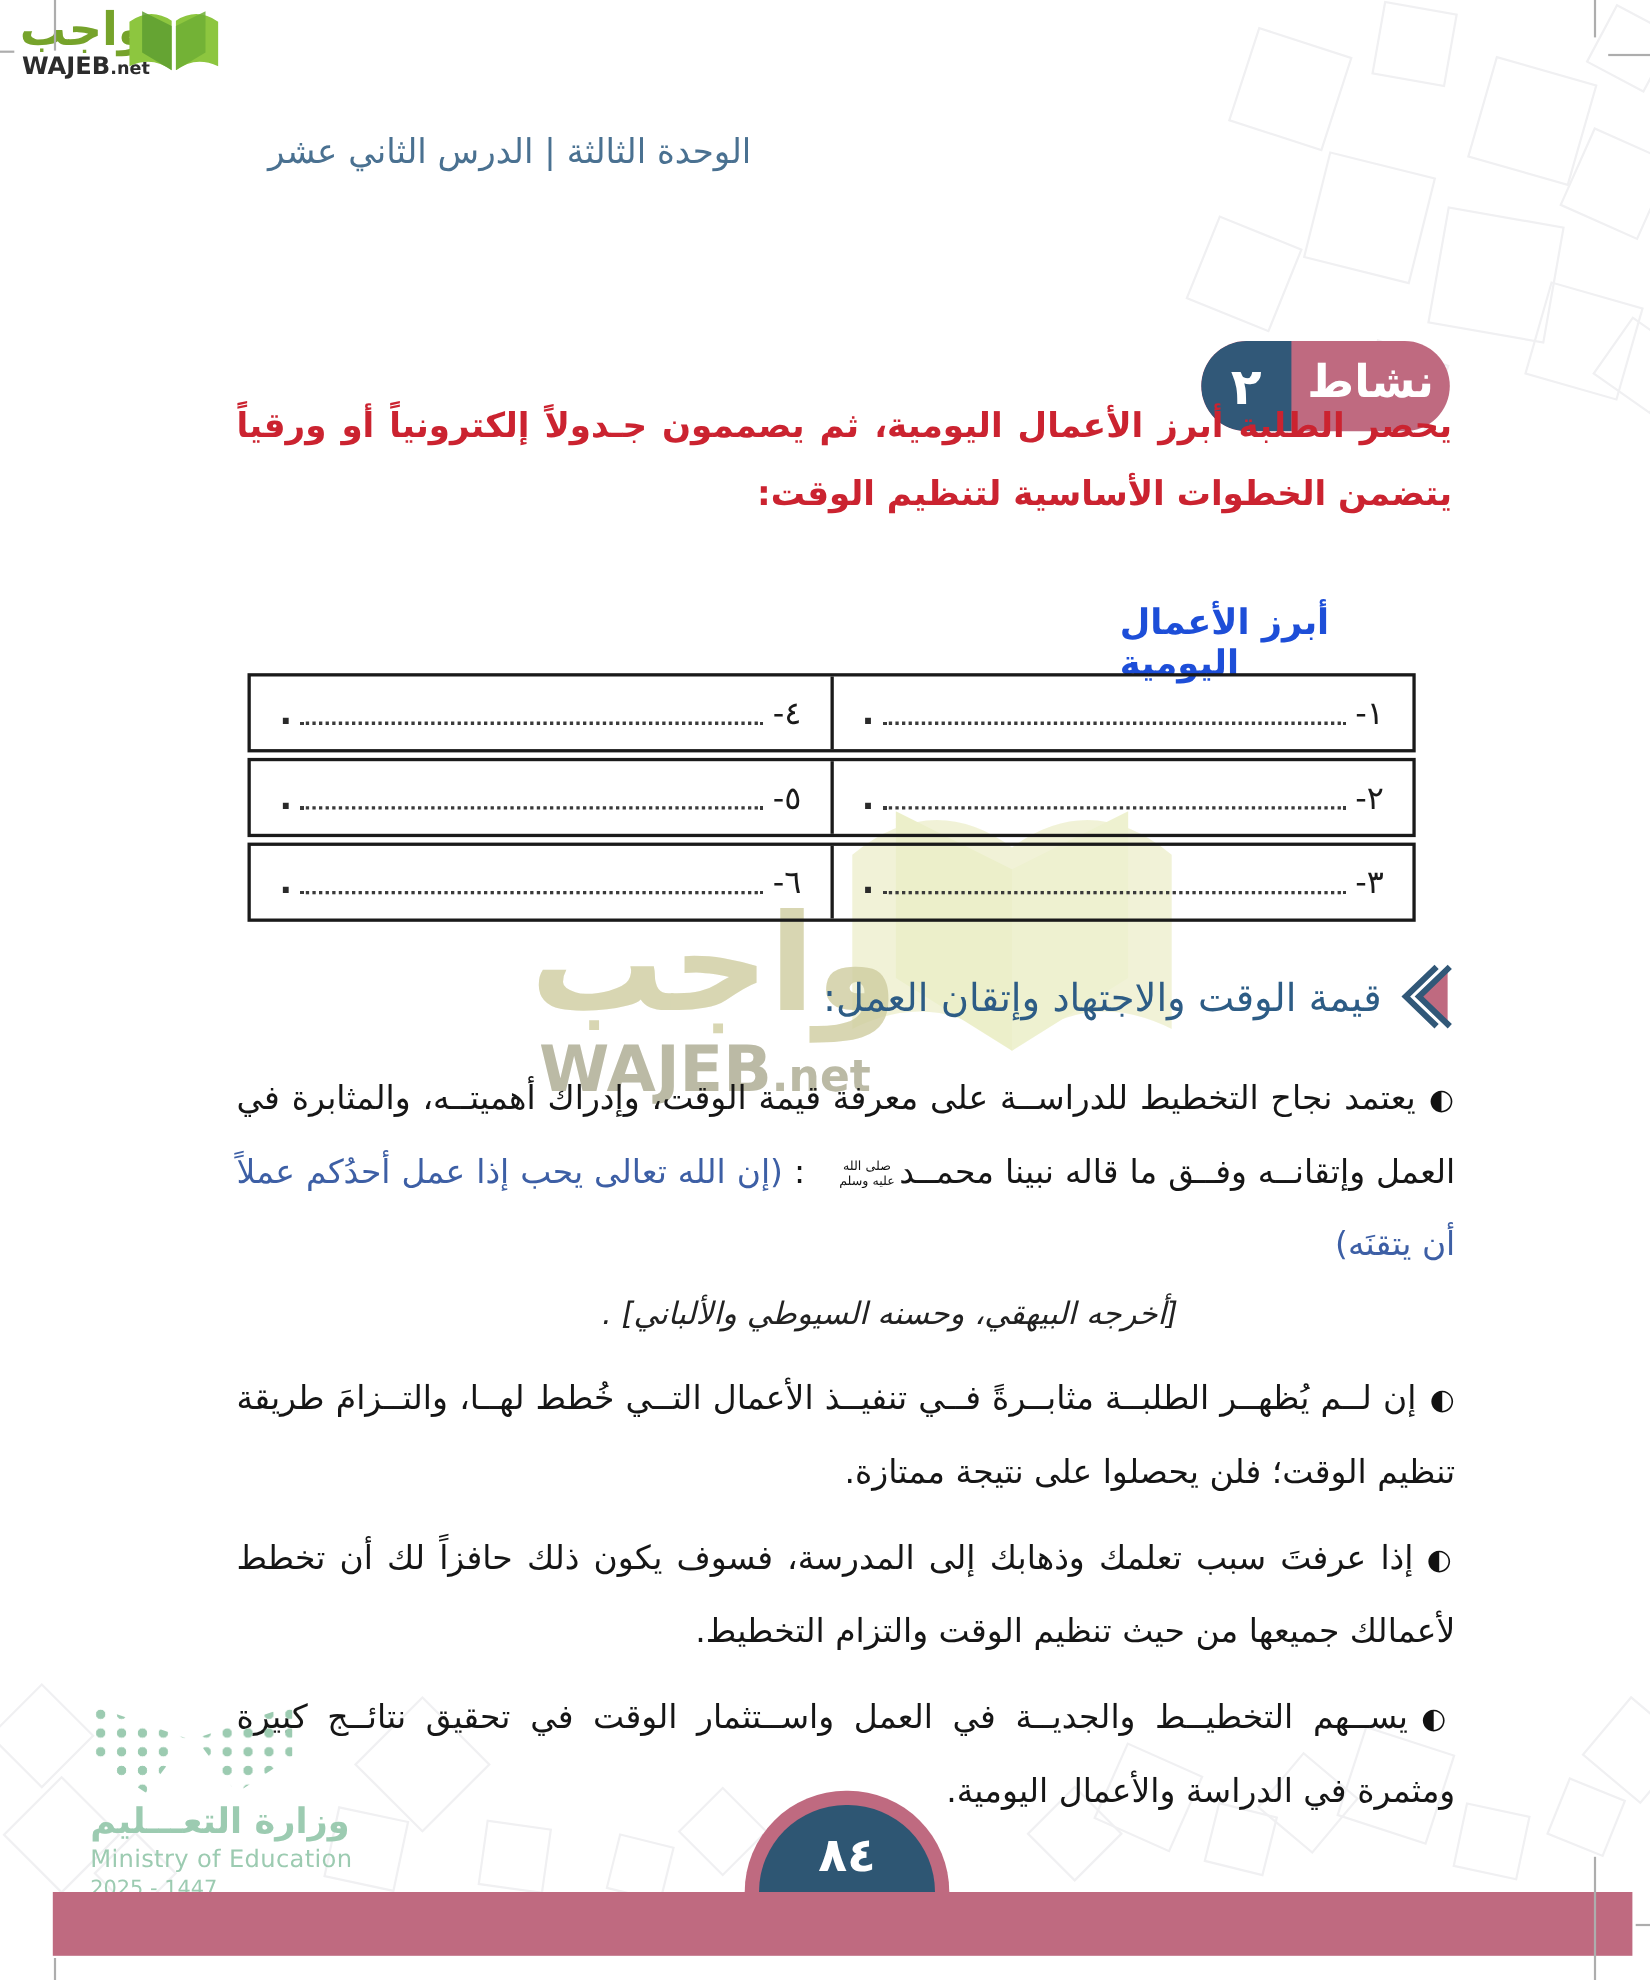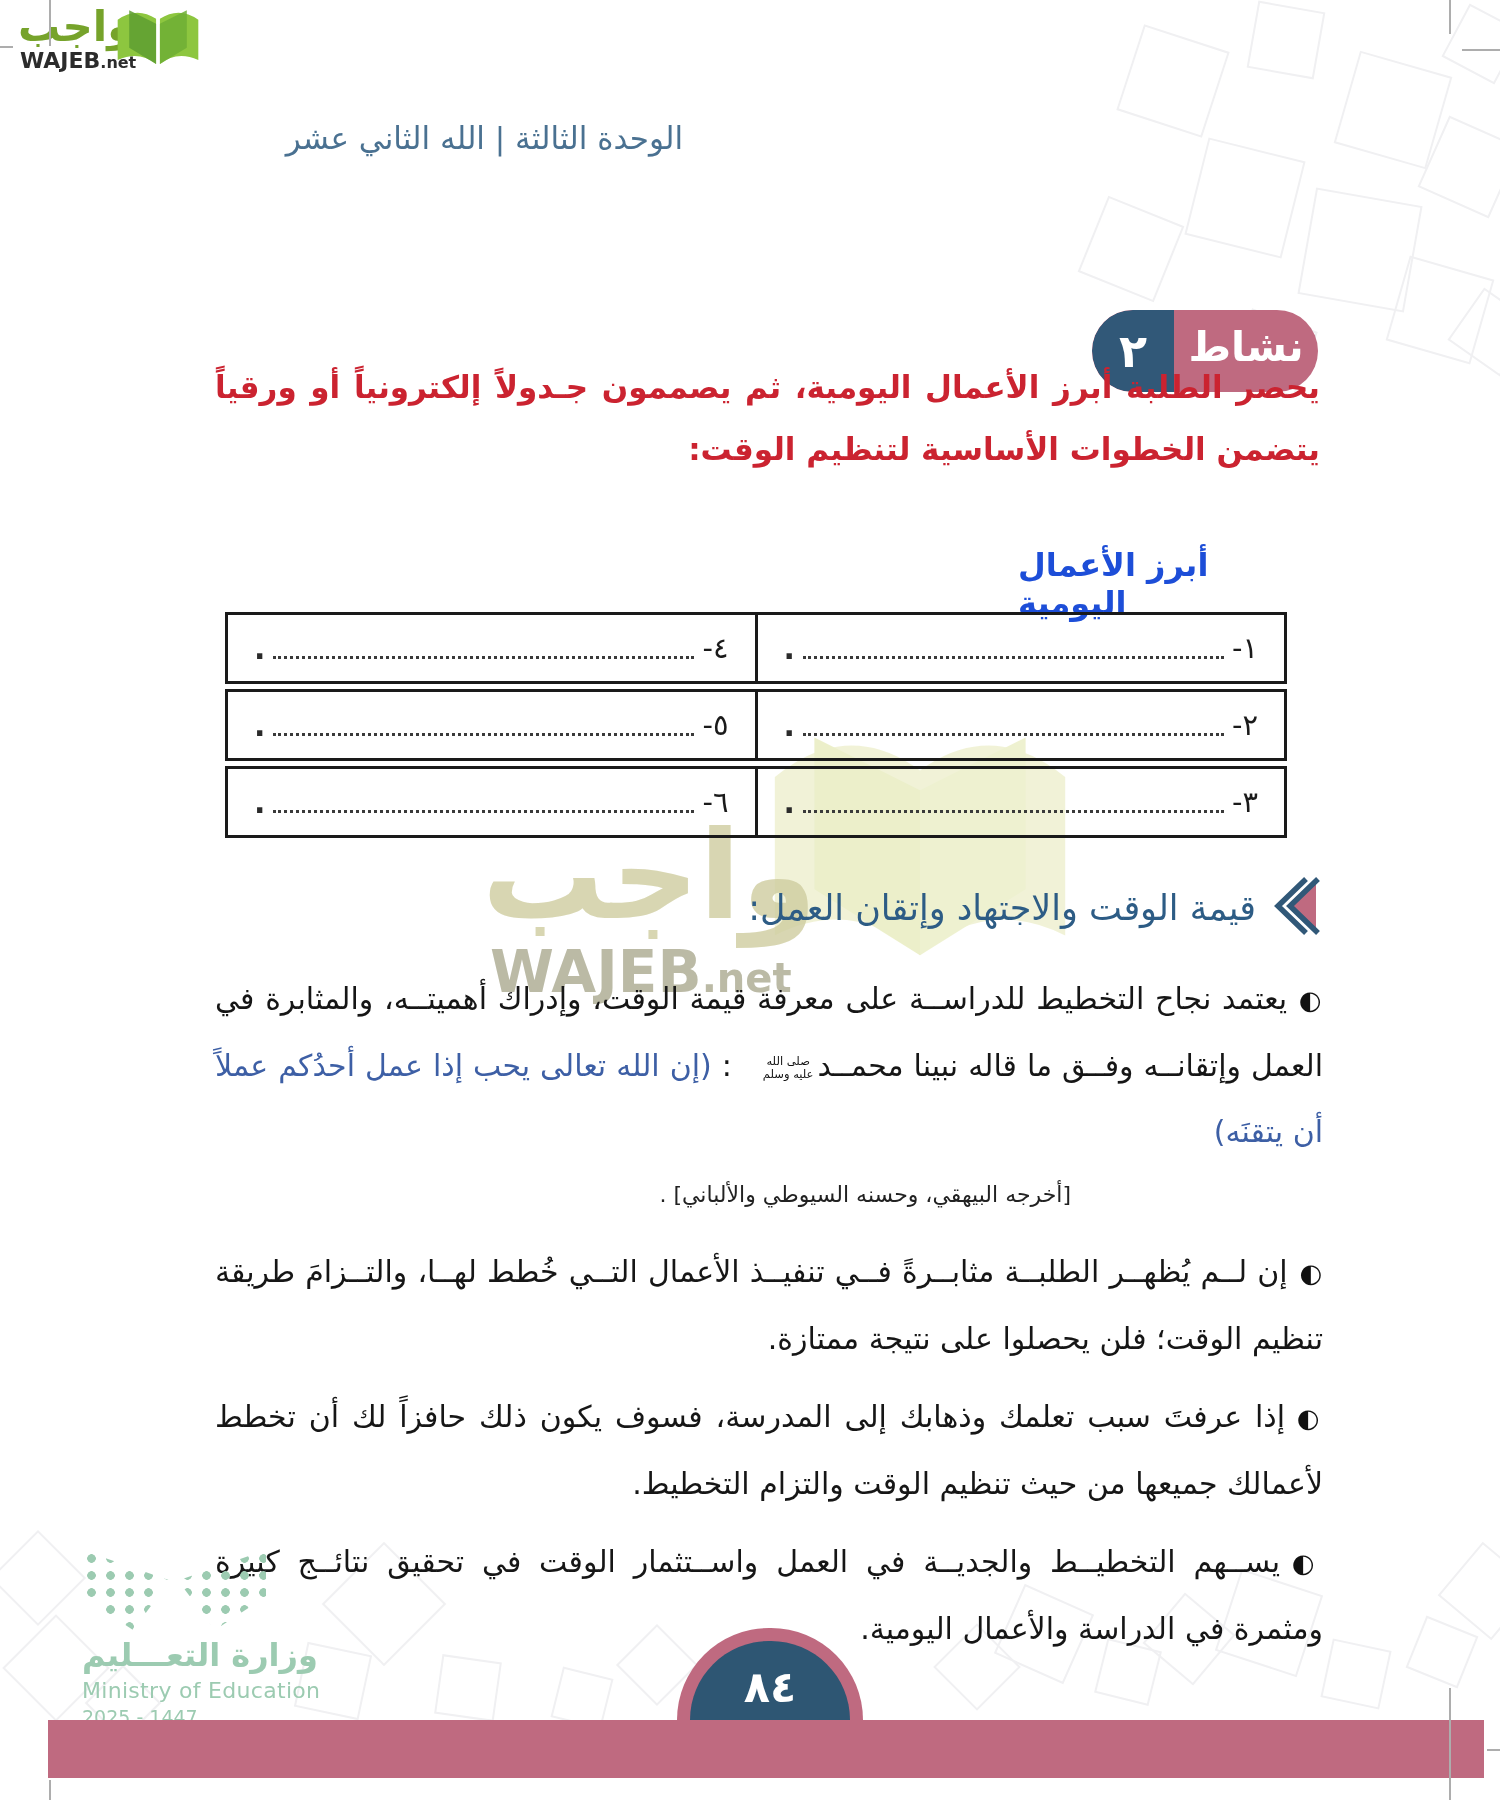--- a/index.html
+++ b/index.html
@@ -48,21 +48,21 @@
         align-items:center;gap:14px;z-index:2;}
   .sh-text{font-size:35px;font-weight:normal;color:#2d5c85;}
   
   .bullets{position:absolute;left:215px;top:966px;width:1108px;direction:rtl;z-index:2;color:#161616;}
   .bullet{text-align:justify;font-size:30px;line-height:66px;margin:0 0 12px 0;}
   .bullet-icon{font-size:26px;margin-left:12px;color:#111;}
   .quote{color:#3d5fa5;}
   .pbuh{display:inline-block;font-size:11.5px;line-height:13px;text-align:center;vertical-align:middle;
         margin:0 4px;color:#111;}
   .pbuh span{display:block;margin-left:27px;}
-  .citation{font-size:22px;color:#222;text-align:right;margin:2px 252px 26px 0;line-height:36px;}
+  .citation{font-size:28px;color:#222;text-align:right;margin:2px 252px 26px 0;line-height:36px;font-style:italic;}
   
   .ministry{position:absolute;left:82px;top:1550px;width:240px;z-index:2;color:#9ccbb1;}
   .m-dots{position:relative;width:190px;height:86px;}
   .wing{position:absolute;background-image:radial-gradient(circle,#9ccbb1 4px,transparent 4.6px);
         background-size:19px 17px;}
   .wing.left{left:0;top:0;width:88px;height:80px;clip-path:polygon(0 0,100% 38%,58% 100%,0 58%);}
   .wing.right{left:96px;top:0;width:88px;height:80px;clip-path:polygon(100% 0,0 38%,42% 100%,100% 58%);}
   .m-ar{font-size:32px;font-weight:bold;direction:rtl;text-align:left;margin-top:0;}
   .m-en{font-size:22px;margin-top:4px;letter-spacing:.3px;}
   .m-years{font-size:19px;margin-top:3px;}
@@ -93,21 +93,21 @@
     <div class="wl-book">
       <svg width="96" height="70" viewBox="0 0 100 72">
         <path d="M8 16 Q28 2 48 15 L48 62 Q30 48 8 58 Z" fill="#8dc63f"></path>
         <path d="M92 16 Q72 2 52 15 L52 62 Q70 48 92 58 Z" fill="#8dc63f"></path>
         <path d="M20 6 L48 20 L48 62 L20 45 Z" fill="#5e9e31" opacity="0.85"></path>
         <path d="M80 6 L52 20 L52 62 L80 45 Z" fill="#6fae35" opacity="0.85"></path>
       </svg>
     </div>
   </div>
 
-  <div class="page-header">الوحدة الثالثة | الله الثاني عشر</div>
+  <div class="page-header">الوحدة الثالثة | الدرس الثاني عشر</div>
 
   <div class="activity-badge">
     <div class="badge-num">٢</div>
     <div class="badge-label">نشاط</div>
   </div>
 
   <div class="activity-instruction">يحصر الطلبة أبرز الأعمال اليومية، ثم يصممون جـدولاً إلكترونياً أو ورقياً يتضمن الخطوات الأساسية لتنظيم الوقت:</div>
 
   <div class="daily-tasks-title">أبرز الأعمال اليومية</div>
 

